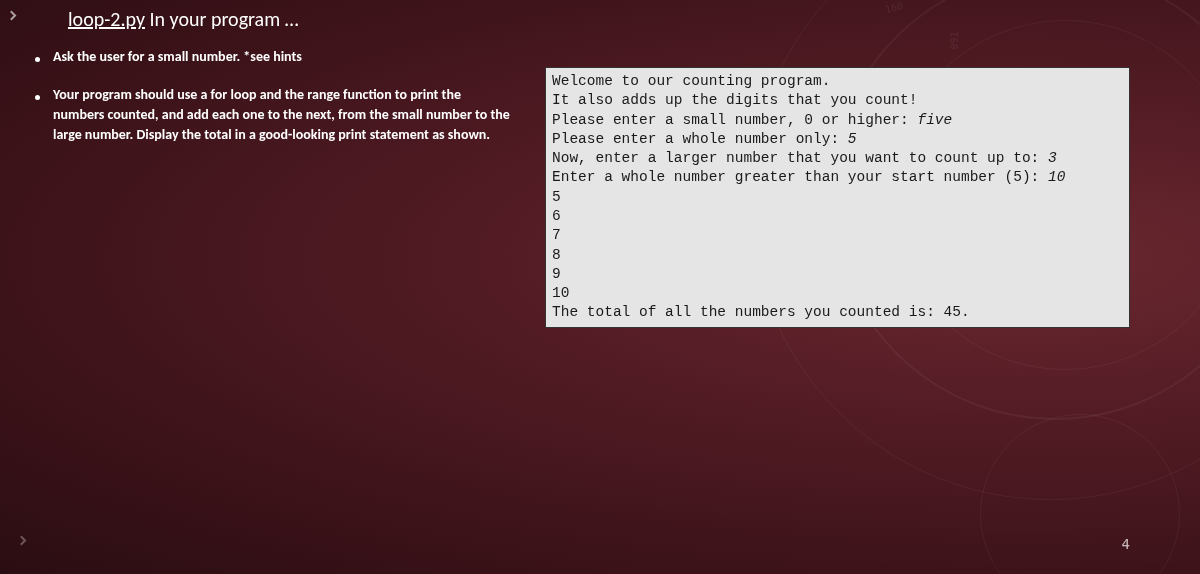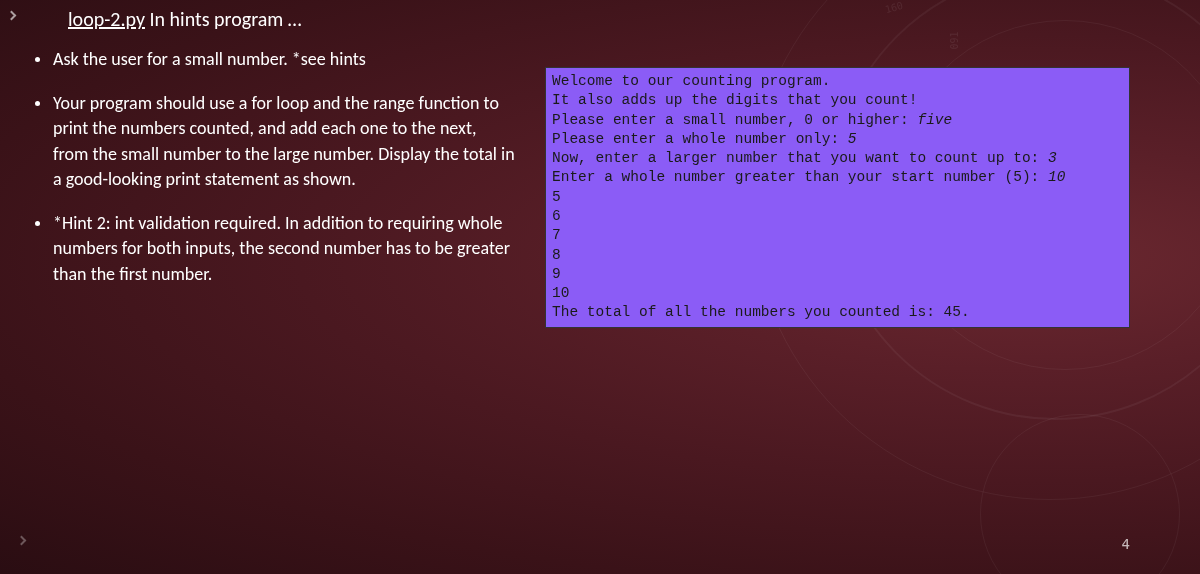--- a/index.html
+++ b/index.html
@@ -83,36 +83,36 @@
       padding-top: 20px;
     }
     ul.bullets {
       list-style: none;
       padding: 0;
     }
     ul.bullets > li {
       position: relative;
       padding-left: 33px;
       margin-bottom: 18px;
-      font-size: 18px;
+      font-size: 14px;
       line-height: 1.42;
-      font-weight: 400;
+      font-weight: 700;
     }
     ul.bullets > li::before {
       content: '';
       position: absolute;
       left: 15px;
       top: 10px;
       width: 5px;
       height: 5px;
       background: #ffffff;
       border-radius: 50%;
     }
     .console-box {
-      background: #8b5cf6;
+      background: #e5e5e5;
       border: 1px solid #333;
       color: #1a1a1a;
       font-family: 'Courier New', monospace;
       font-size: 14.5px;
       line-height: 1.33;
       padding: 4px 6px;
       white-space: pre;
       width: 100%;
     }
     .user-input {
@@ -129,29 +129,28 @@
 <div class="bg-ring ring4"></div>
 <div class="bg-number n160">160</div>
 <div class="bg-number n091">091</div>
 <div class="bg-number n4">4</div>
 
 <div class="slide">
   <div class="top-arrow"></div>
   <div class="side-arrow"></div>
 
   <div class="title-line">
-    <span class="title-filename">loop-2.py</span><span> In hints program …</span>
+    <span class="title-filename">loop-2.py</span><span> In your program …</span>
   </div>
 
   <div class="main-layout">
     <div class="left-col">
       <ul class="bullets">
         <li>Ask the user for a small number.  *see hints</li>
         <li>Your program should use a for loop and the range function to print the numbers counted, and add each one to the next, from the small number to the large number. Display the total in a good-looking print statement as shown.</li>
-        <li>*Hint 2: int validation required. In addition to requiring whole numbers for both inputs, the second number has to be greater than the first number.</li>
       </ul>
     </div>
 
     <div class="right-col">
       <div class="console-box"><span>Welcome to our counting program.</span>
 <span>It also adds up the digits that you count!</span>
 <span>Please enter a small number, 0 or higher: </span><span class="user-input">five</span>
 <span>Please enter a whole number only: </span><span class="user-input">5</span>
 <span>Now, enter a larger number that you want to count up to: </span><span class="user-input">3</span>
 <span>Enter a whole number greater than your start number (5): </span><span class="user-input">10</span>

